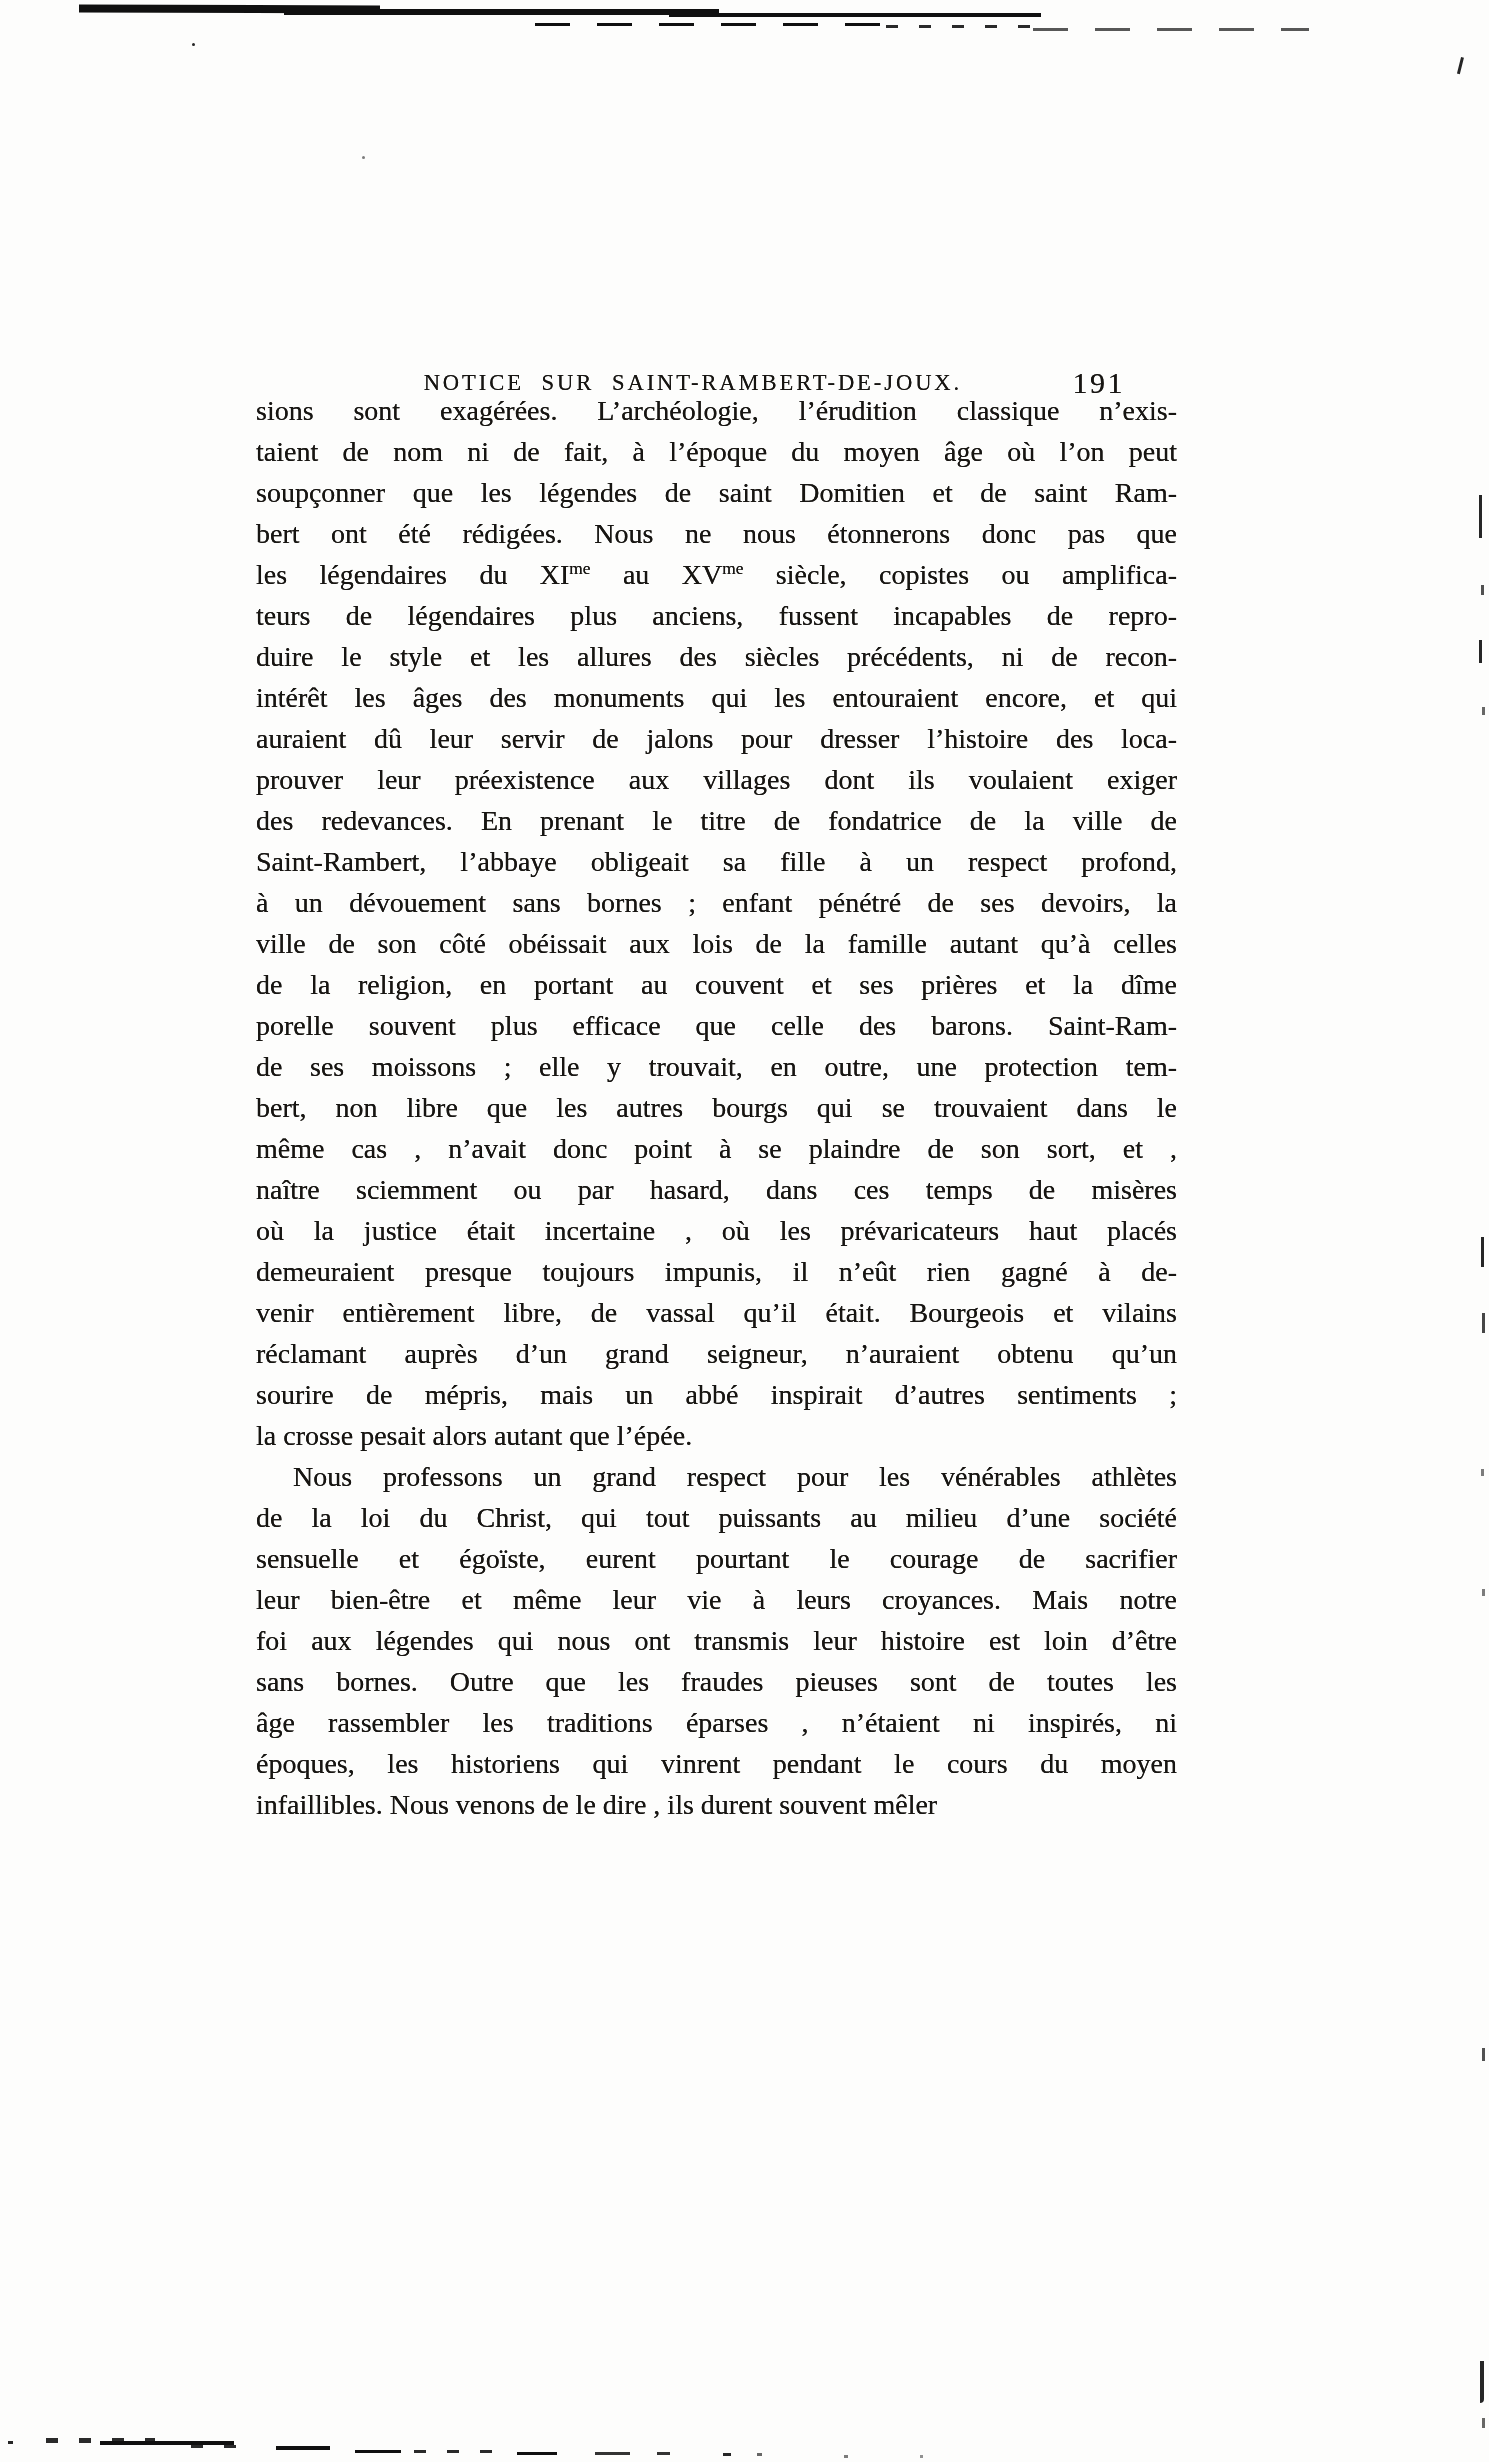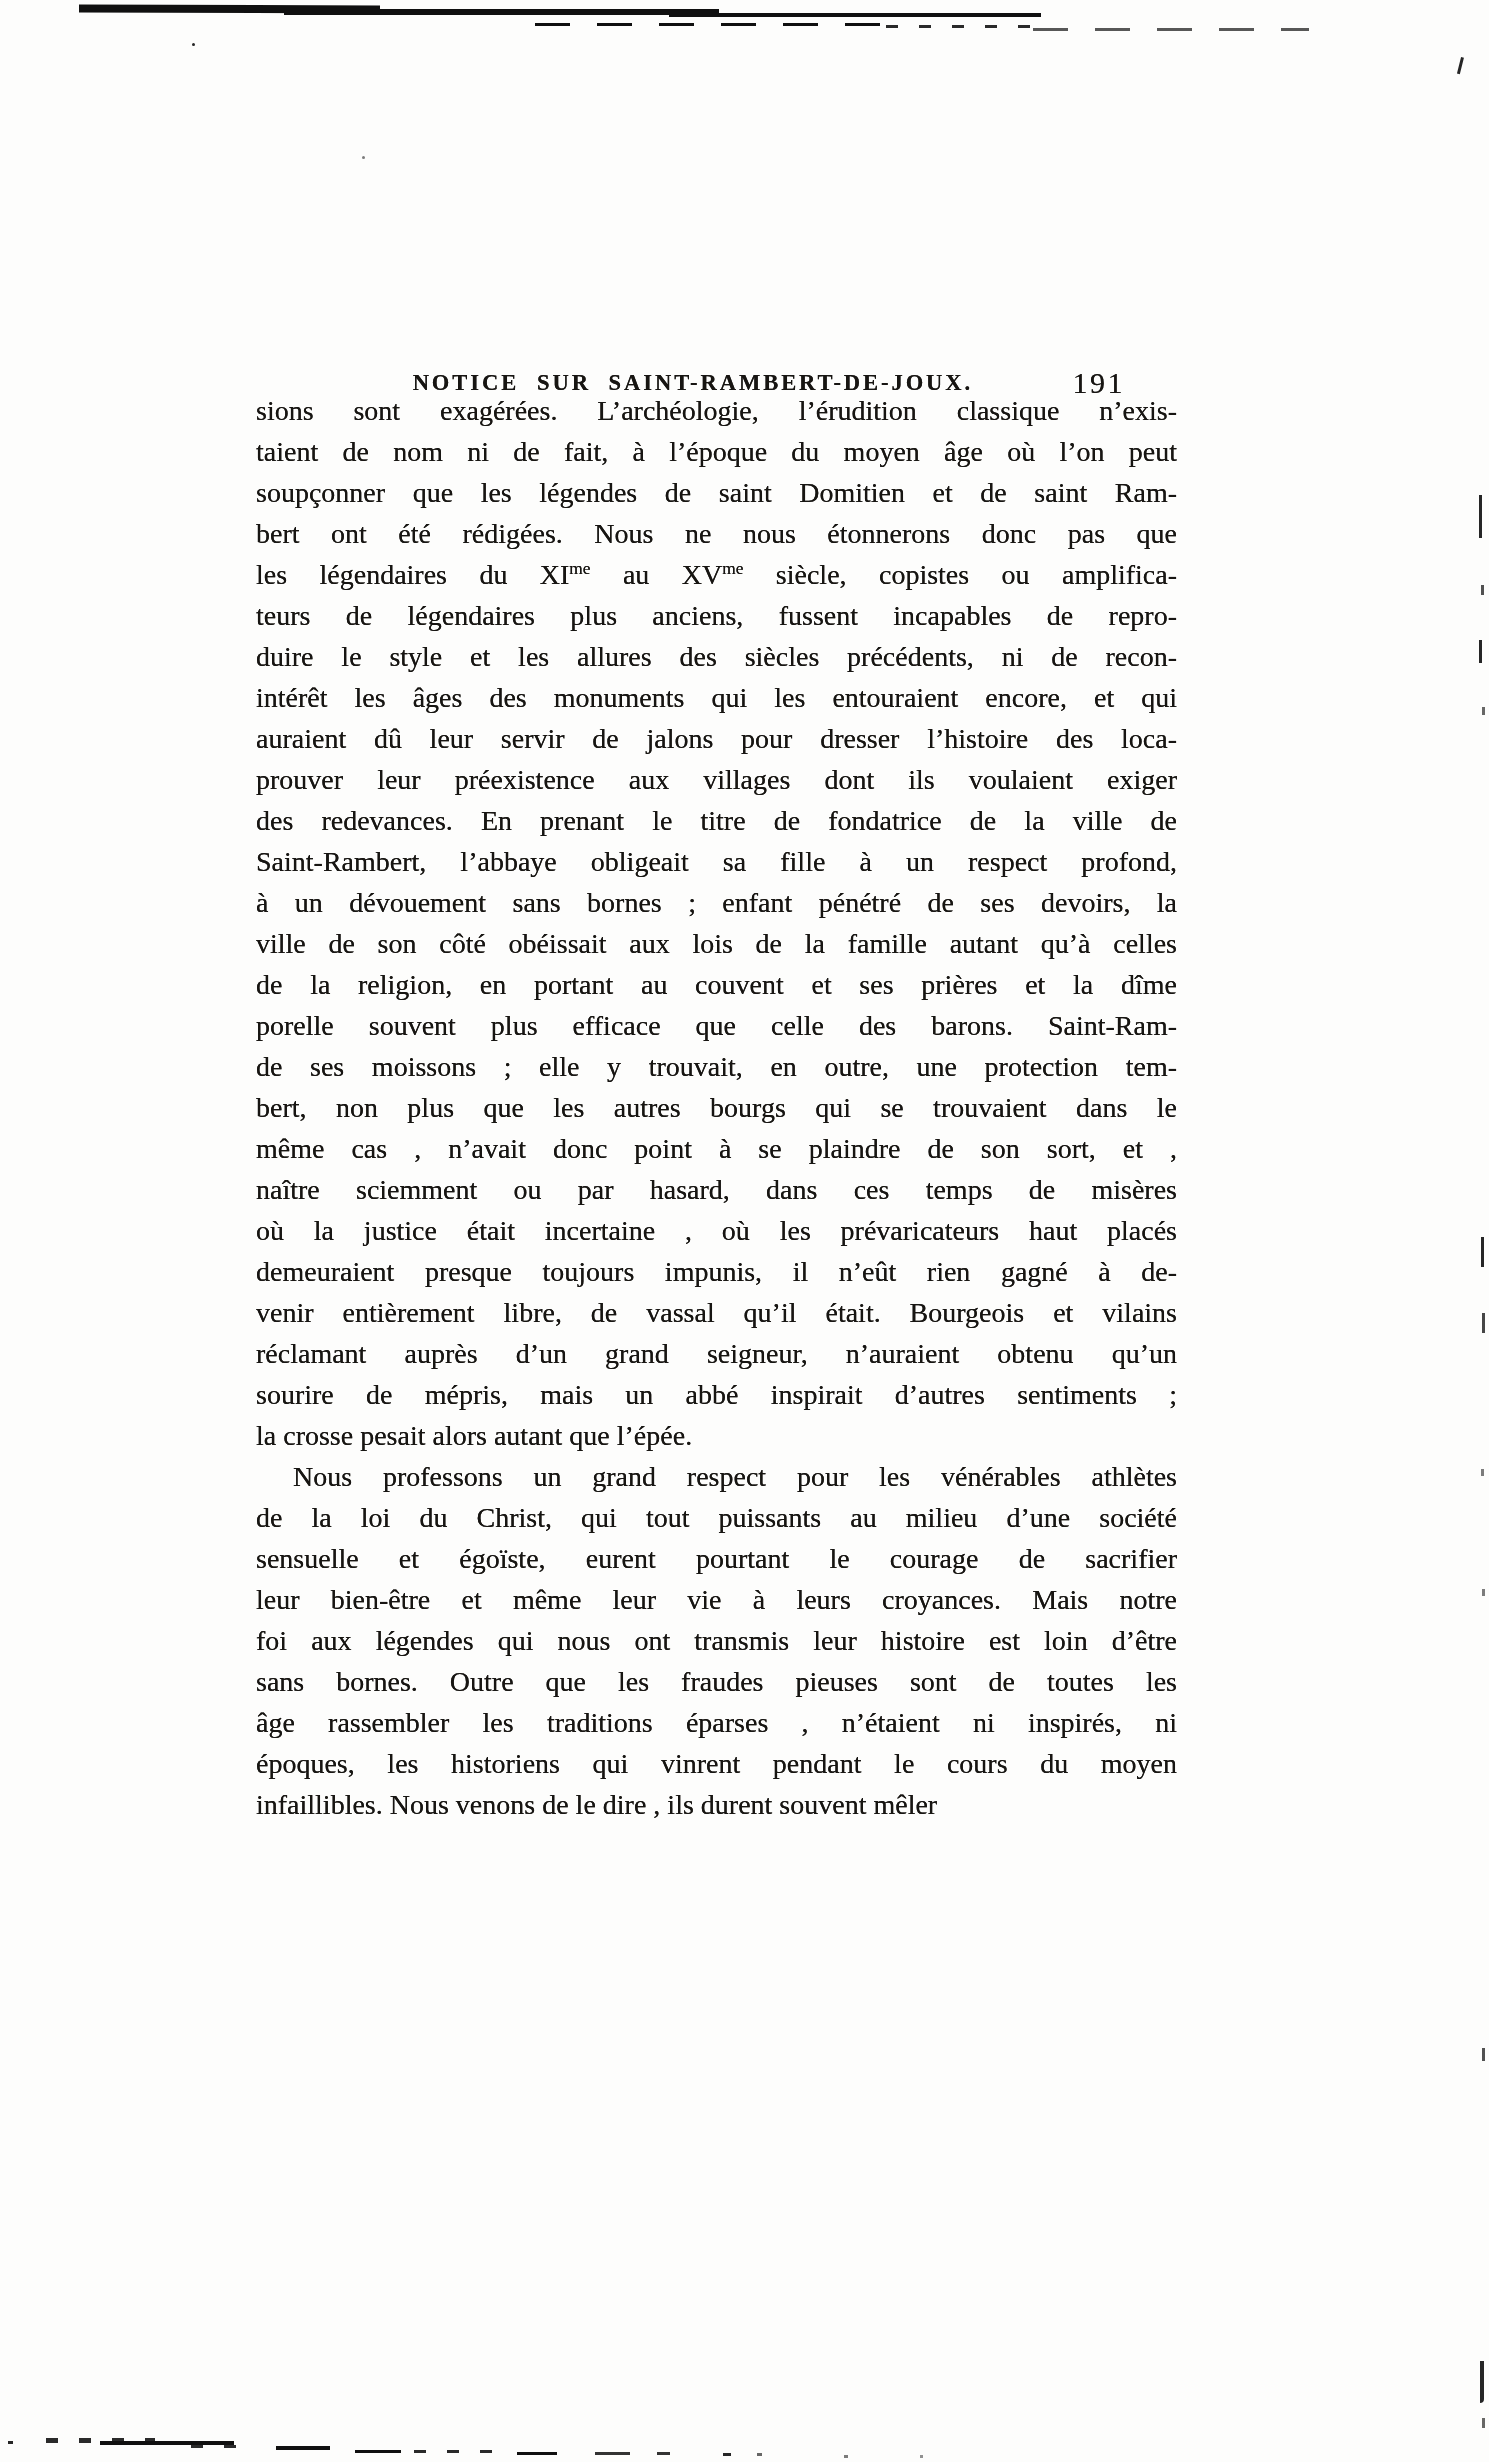--- a/index.html
+++ b/index.html
@@ -19,21 +19,21 @@
     left: 224px;
     top: 366px;
     width: 921px;
     height: 37px;
   }
   .header-title {
     position: relative;
     left: 8.4px;
     text-align: center;
     font-size: 22.6px;
-    font-weight: bold;
+    font-weight: normal;
     letter-spacing: 2.9px;
     word-spacing: 9.2px;
     line-height: 33px;
     text-shadow: 0 0 0.4px rgba(20,18,16,.85);
   }
   .page-number {
     position: absolute;
     right: 20px;
     top: 0px;
     font-size: 30px;
@@ -94,21 +94,21 @@
     <div class="line">intérêt les âges des monuments qui les entouraient encore,  et  qui</div>
     <div class="line">auraient dû leur servir de jalons pour  dresser  l’histoire des  loca-</div>
     <div class="line">prouver  leur  préexistence  aux  villages  dont  ils  voulaient  exiger</div>
     <div class="line">des redevances.  En  prenant  le  titre  de  fondatrice  de la  ville  de</div>
     <div class="line">Saint-Rambert,  l’abbaye  obligeait  sa fille  à  un   respect  profond,</div>
     <div class="line">à  un dévouement  sans bornes ;  enfant  pénétré de  ses  devoirs,   la</div>
     <div class="line">ville de son côté obéissait  aux  lois  de la famille autant qu’à  celles</div>
     <div class="line">de  la religion,  en  portant  au couvent et  ses prières  et  la  dîme</div>
     <div class="line">porelle  souvent  plus  efficace  que  celle  des  barons.  Saint-Ram-</div>
     <div class="line">de ses moissons ;  elle  y  trouvait, en  outre,  une  protection  tem-</div>
-    <div class="line">bert,  non plus  que  les  autres  bourgs  qui   se  trouvaient  dans   le</div>
+    <div class="line">bert,  non libre  que  les  autres  bourgs  qui   se  trouvaient  dans   le</div>
     <div class="line">même  cas ,  n’avait donc  point  à  se  plaindre  de  son  sort,   et ,</div>
     <div class="line">naître  sciemment  ou  par  hasard,  dans  ces  temps  de  misères</div>
     <div class="line">où  la justice  était  incertaine ,  où  les  prévaricateurs  haut  placés</div>
     <div class="line">demeuraient  presque  toujours  impunis,  il  n’eût  rien  gagné  à  de-</div>
     <div class="line">venir entièrement libre, de vassal qu’il était.  Bourgeois  et  vilains</div>
     <div class="line">réclamant  auprès  d’un  grand  seigneur,   n’auraient  obtenu  qu’un</div>
     <div class="line">sourire  de  mépris,  mais   un  abbé  inspirait  d’autres  sentiments ;</div>
     <div class="line parend">la crosse  pesait alors  autant  que  l’épée.</div>
 
     <div class="line indent">Nous professons un grand respect pour  les  vénérables  athlètes</div>

